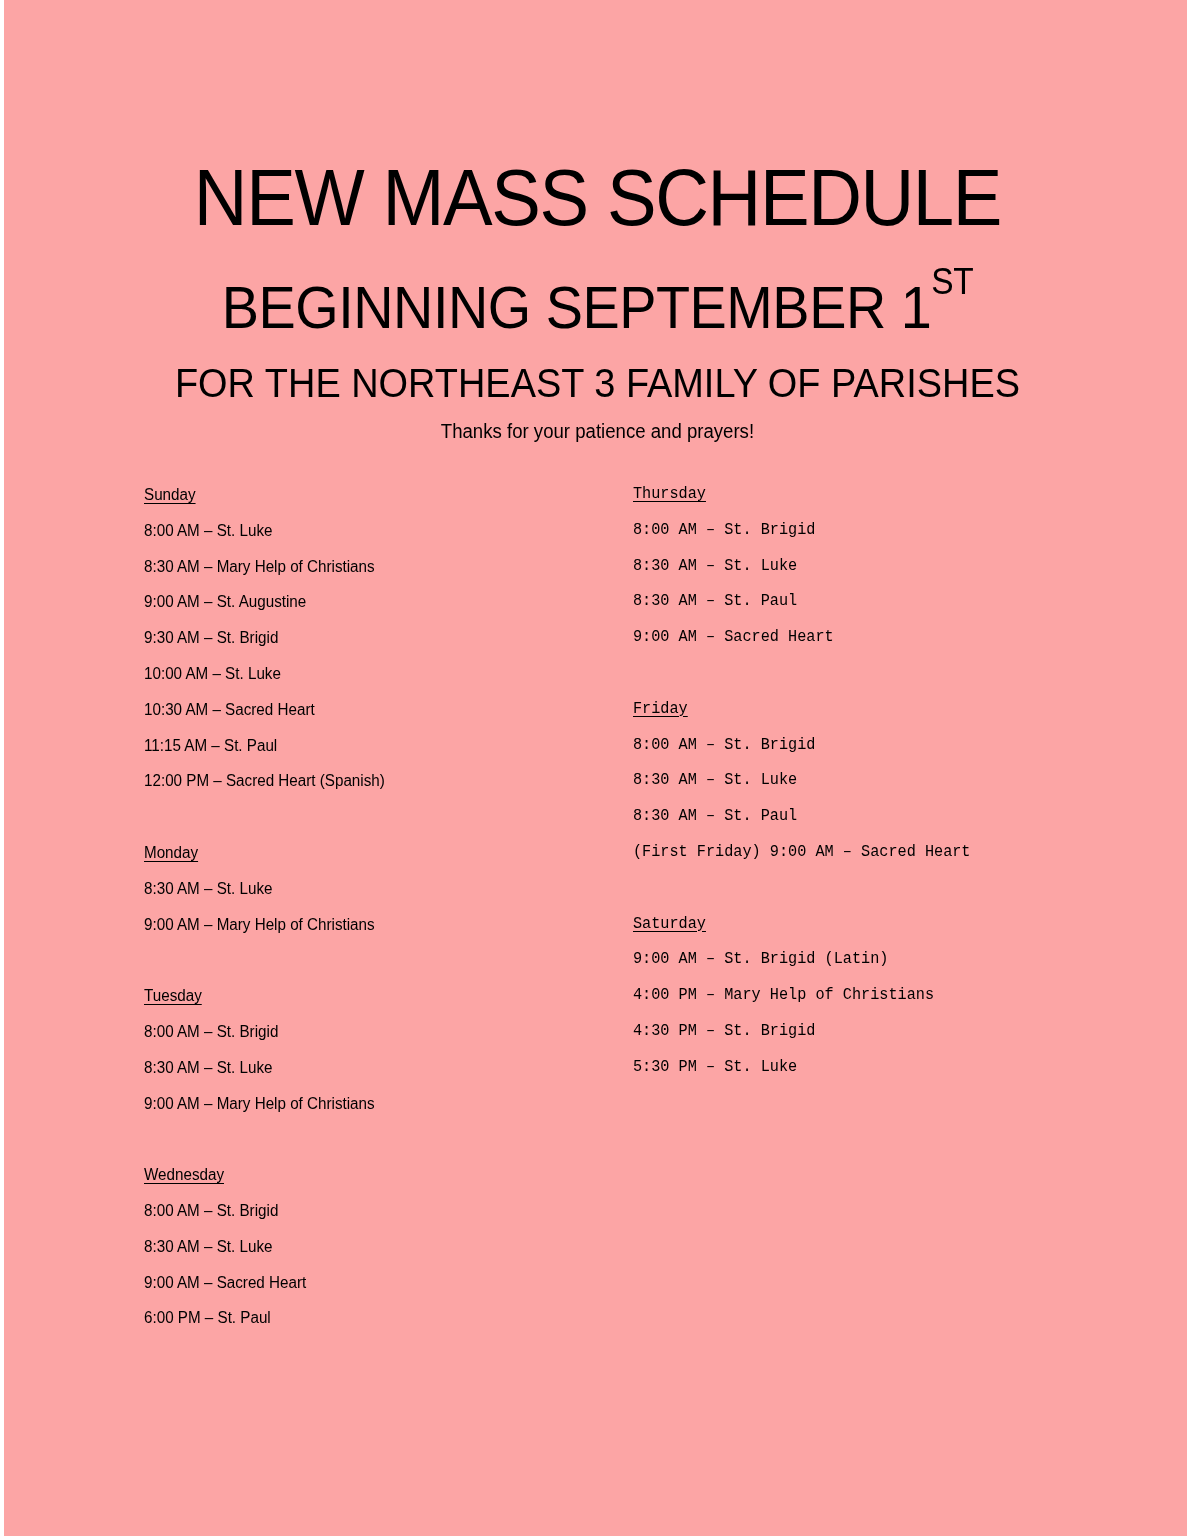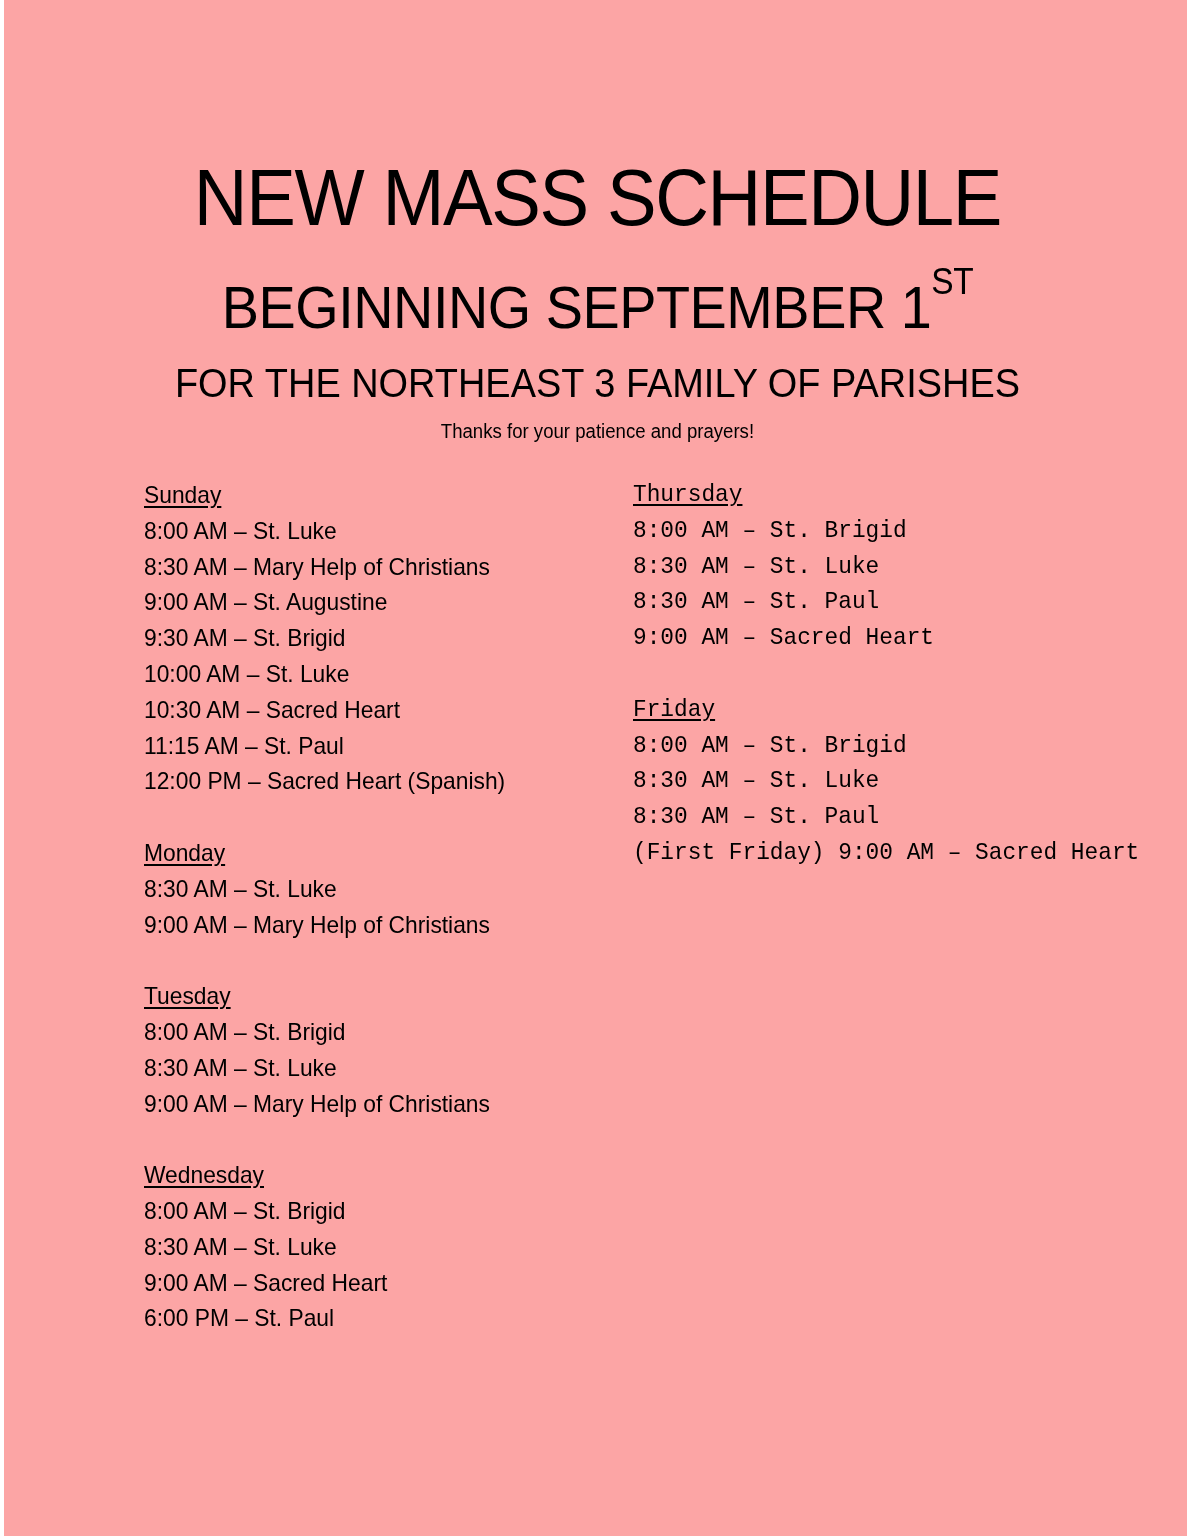--- a/index.html
+++ b/index.html
@@ -76,21 +76,21 @@
       font-size: 20px;
       line-height: 26px;
       transform: scaleX(0.93);
       transform-origin: 593px 0;
       white-space: nowrap;
     }
     .column {
       position: absolute;
       top: 477px;
       font-family: "Liberation Sans", sans-serif;
-      font-size: 24px;
+      font-size: 16px;
     }
     .column.left { left: 140px; }
     .column.right { left: 629px; font-family: Liberation Mono, monospace; }
     .day-block {
       margin: 0 0 35.8px 0;
     }
     .day-heading, .mass-line {
       display: block;
       height: 35.8px;
       line-height: 35.8px;
@@ -163,15 +163,22 @@
     </div>
 
     <div class="day-block">
       <span class="day-heading">Friday</span>
       <span class="mass-line">8:00 AM – St. Brigid</span>
       <span class="mass-line">8:30 AM – St. Luke</span>
       <span class="mass-line">8:30 AM – St. Paul</span>
       <span class="mass-line">(First Friday) 9:00 AM – Sacred Heart</span>
     </div>
 
+    <div class="day-block">
+      <span class="day-heading">Saturday</span>
+      <span class="mass-line">9:00 AM – St. Brigid (Latin)</span>
+      <span class="mass-line">4:00 PM – Mary Help of Christians</span>
+      <span class="mass-line">4:30 PM – St. Brigid</span>
+      <span class="mass-line">5:30 PM – St. Luke</span>
+    </div>
   </div>
 
 </div>
 
 </body></html>

